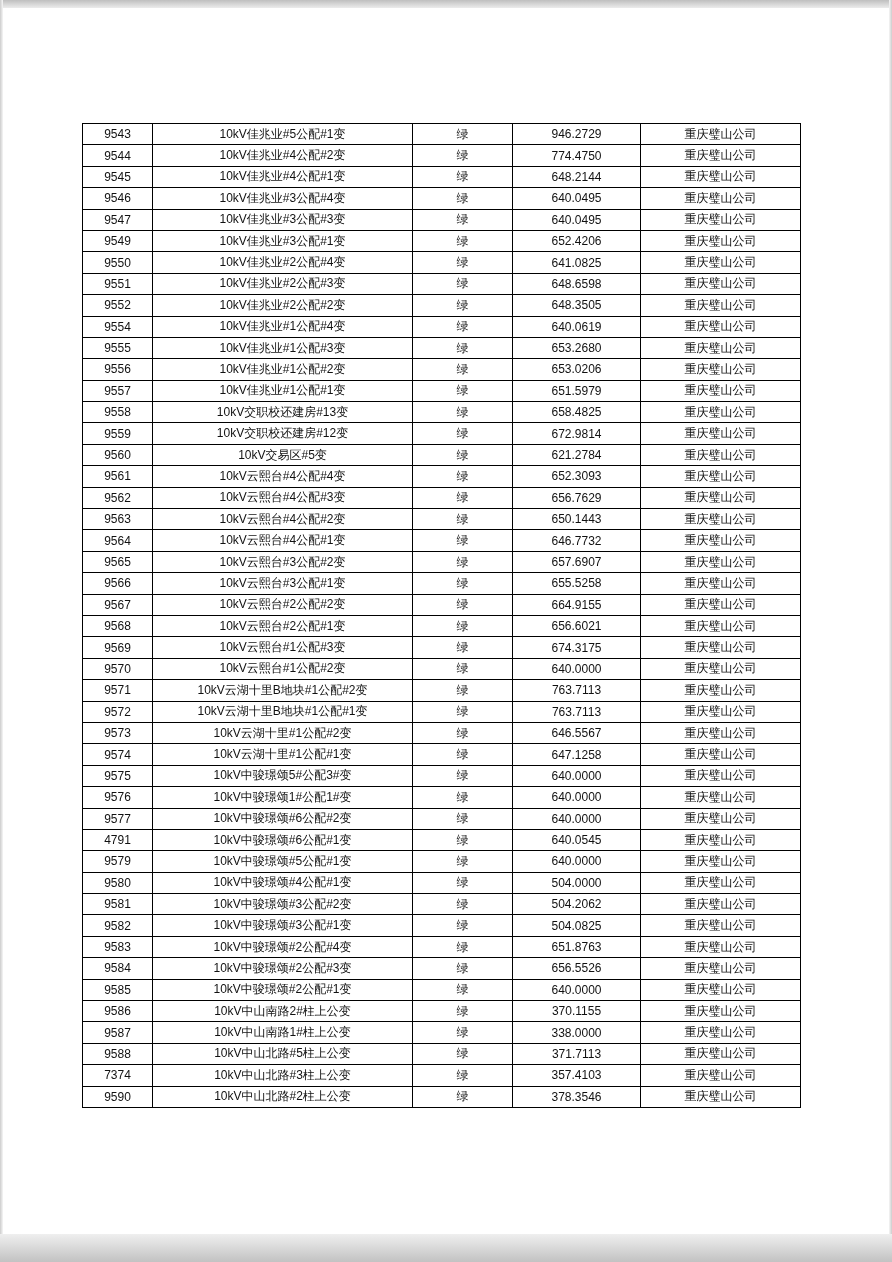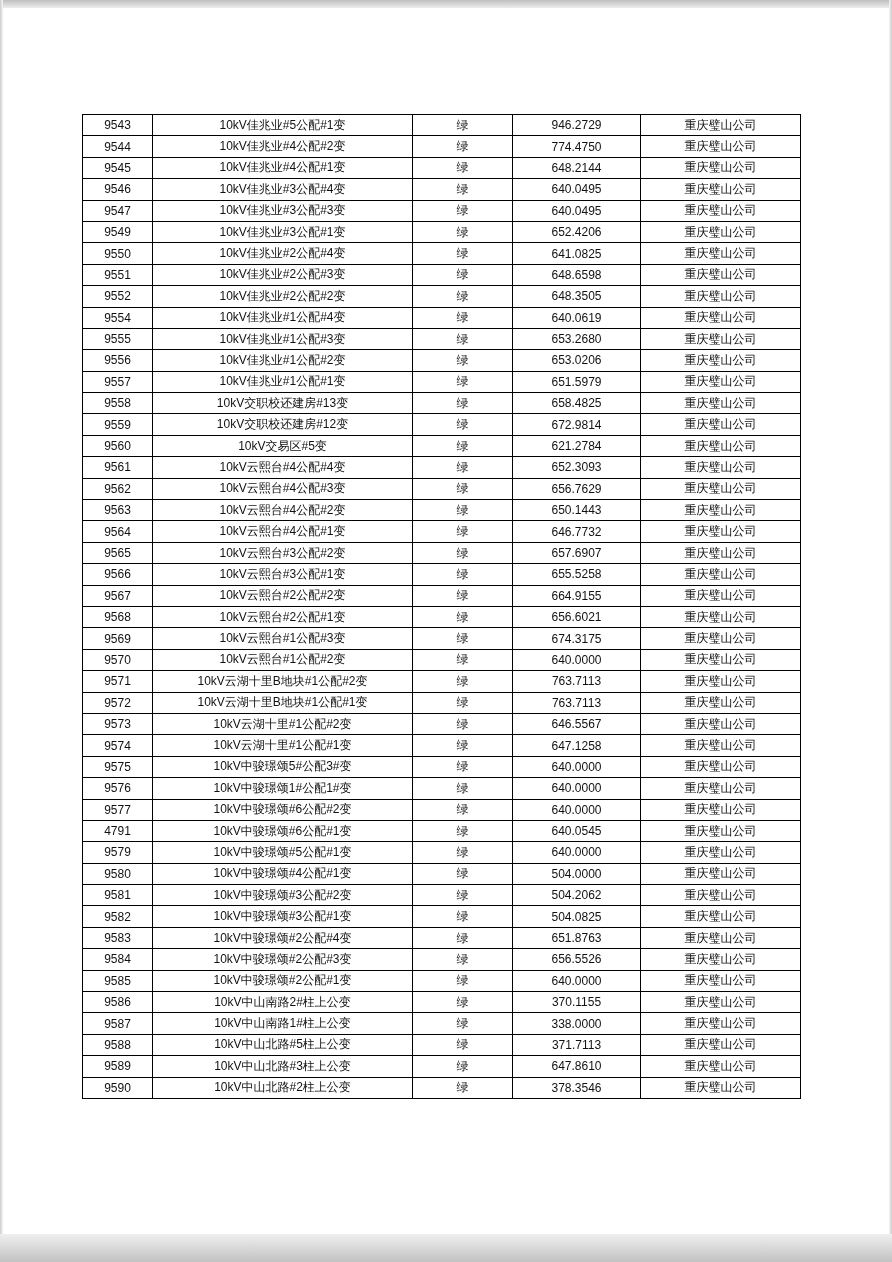--- a/index.html
+++ b/index.html
@@ -25,21 +25,21 @@
     position: absolute; top: 0; bottom: 0; left: 0; width: 3px;
     background: linear-gradient(to right, #cccccc, #f6f6f6);
   }
   .edge-right {
     position: absolute; top: 0; bottom: 0; right: 0; width: 3px;
     background: linear-gradient(to left, #cccccc, #f6f6f6);
   }
   table.data-table {
     position: absolute;
     left: 82px;
-    top: 114px;
+    top: 123px;
     width: 718px;
     border-collapse: collapse;
     table-layout: fixed;
     font-size: 12px;
     color: #111111;
     border-radius: 7px;
   }
   table.data-table td {
     border: 1px solid #000000;
     text-align: center;
@@ -420,24 +420,24 @@
 
   <tr>
     <td>9588</td>
     <td>10kV中山北路#5柱上公变</td>
     <td>绿</td>
     <td>371.7113</td>
     <td>重庆璧山公司</td>
   </tr>
 
   <tr>
-    <td>9589</td>
+    <td>7374</td>
     <td>10kV中山北路#3柱上公变</td>
     <td>绿</td>
-    <td>647.8610</td>
+    <td>357.4103</td>
     <td>重庆璧山公司</td>
   </tr>
 
   <tr>
     <td>9590</td>
     <td>10kV中山北路#2柱上公变</td>
     <td>绿</td>
     <td>378.3546</td>
     <td>重庆璧山公司</td>
   </tr>

